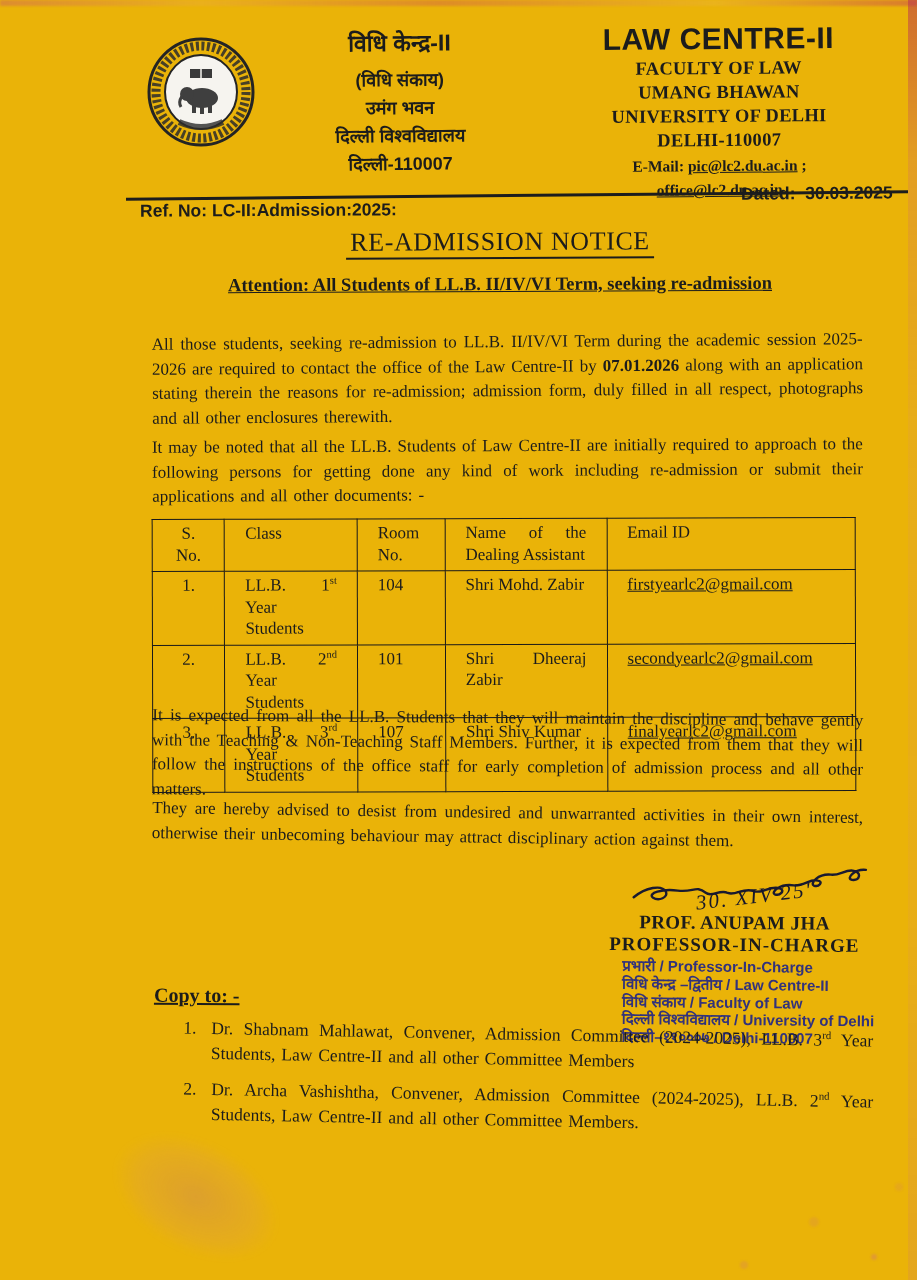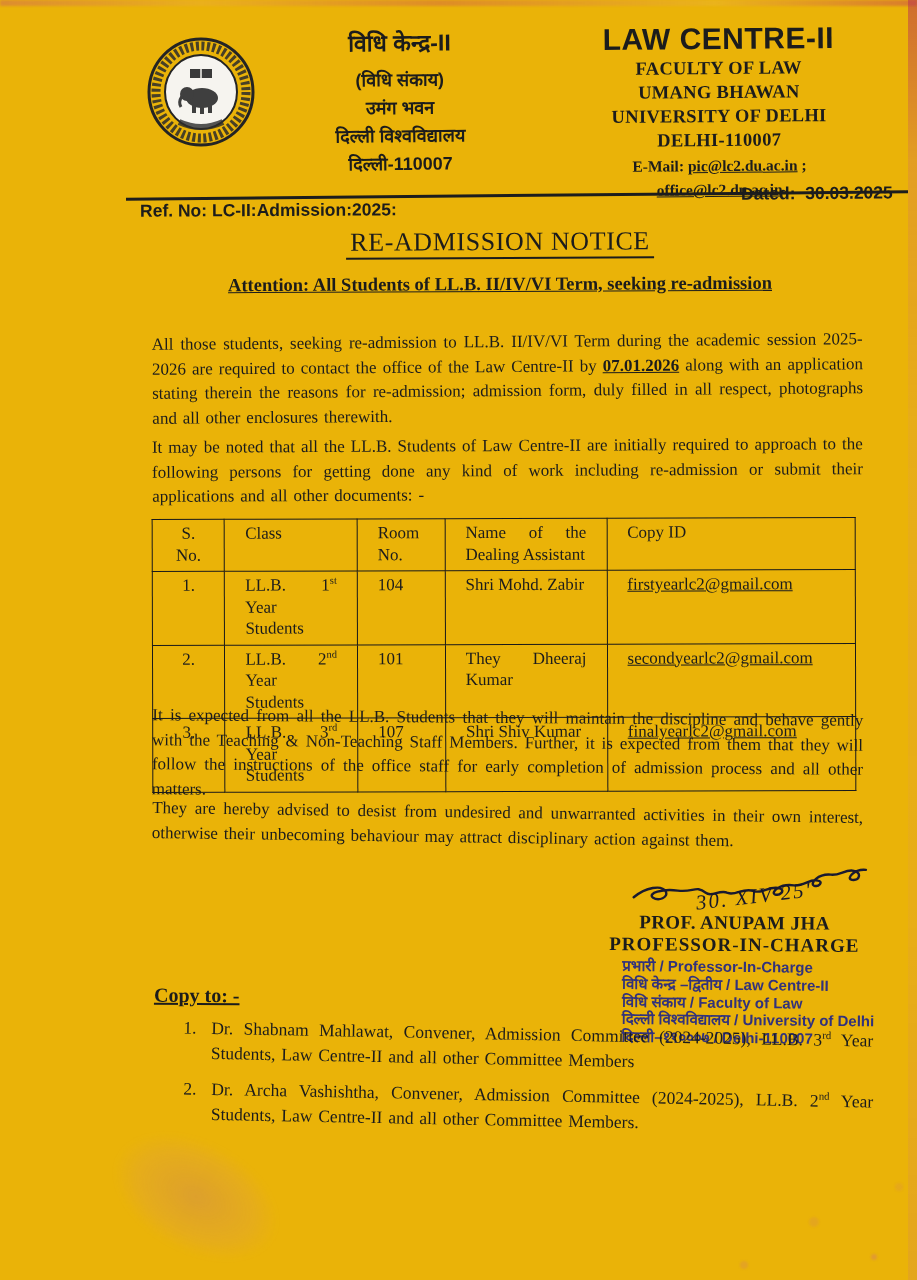--- a/index.html
+++ b/index.html
@@ -47,21 +47,21 @@
   .n-title span{border-bottom:2.2px solid #1c1c1c; padding:0 4px 1px;}
   .n-attn{position:absolute; left:83px; top:274px; width:834px; text-align:center;
     font-size:18.5px; font-weight:bold; transform:rotate(-.25deg);}
   .n-attn span{text-decoration:underline;}
   .para{position:absolute; left:152px; width:711px; text-align:justify;
     font-size:17px; line-height:24.5px; word-spacing:1.6px;}
   .p1{top:330px; transform:rotate(-.45deg);}
   .p2{top:434px; transform:rotate(-.3deg);}
   .p3{top:706px; transform:rotate(.45deg);}
   .p4{top:801px; transform:rotate(.8deg);}
-  .date-bold{font-weight:bold; text-decoration:underline;}
+  .date-bold{font-weight:bold; }
   
   .tbl-wrap{position:absolute; left:152px; top:518px; width:704px; transform:rotate(-.15deg);}
   table{border-collapse:collapse; width:704px; font-size:17px; line-height:21.5px;}
   th,td{border:1.7px solid #1a1a1a; padding:3px 20px 5px; font-weight:normal; vertical-align:top; text-align:left;font-family:Liberation Serif, serif;}
   th{text-align:left;}
   .c-sno{width:38px; text-align:center;}
   .c-class{width:125px; text-align:justify;}
   .c-room{width:52px; text-align:left;}
   .c-name{width:180px; text-align:justify;margin-top:37px;}
   .c-email{width:230px;}
@@ -147,36 +147,36 @@
   <div class="para p2">It may be noted that all the LL.B. Students of Law Centre-II are initially required to approach to the following persons for getting done any kind of work including re-admission or submit their applications and all other documents: -</div>
 
   <div class="tbl-wrap">
     <table>
       <thead>
         <tr>
           <th class="c-sno">S. No.</th>
           <th class="c-class">Class</th>
           <th class="c-room">Room No.</th>
           <th class="c-name">Name of the Dealing Assistant</th>
-          <th class="c-email">Copy ID</th>
+          <th class="c-email">Email ID</th>
         </tr>
       </thead>
       <tbody>
         <tr>
           <td class="c-sno">1.</td>
           <td class="c-class"><span>LL.B. </span><span>1</span><sup>st</sup><span> Year Students</span></td>
           <td class="c-room">104</td>
           <td class="c-name">Shri Mohd. Zabir</td>
           <td class="c-email"><span>firstyearlc2@gmail.com</span></td>
         </tr>
         <tr>
           <td class="c-sno">2.</td>
           <td class="c-class"><span>LL.B. </span><span>2</span><sup>nd</sup><span> Year Students</span></td>
           <td class="c-room">101</td>
-          <td class="c-name">They Dheeraj Kumar</td>
+          <td class="c-name">Shri Dheeraj Zabir</td>
           <td class="c-email"><span>secondyearlc2@gmail.com</span></td>
         </tr>
         <tr>
           <td class="c-sno">3.</td>
           <td class="c-class"><span>LL.B. </span><span>3</span><sup>rd</sup><span> Year Students</span></td>
           <td class="c-room">107</td>
           <td class="c-name">Shri Shiv Kumar</td>
           <td class="c-email"><span>finalyearlc2@gmail.com</span></td>
         </tr>
       </tbody>

